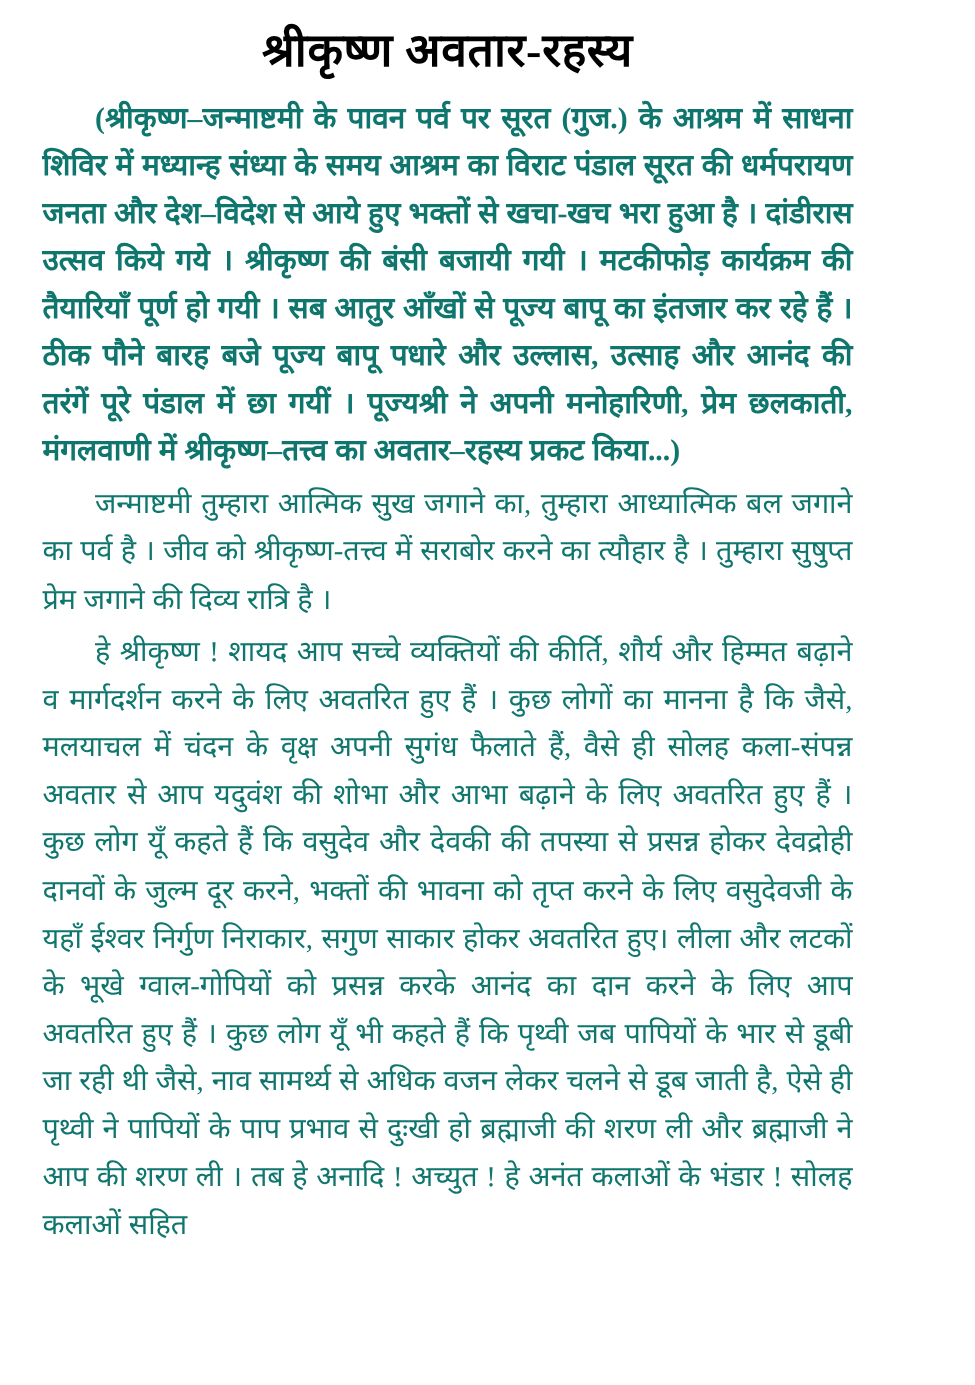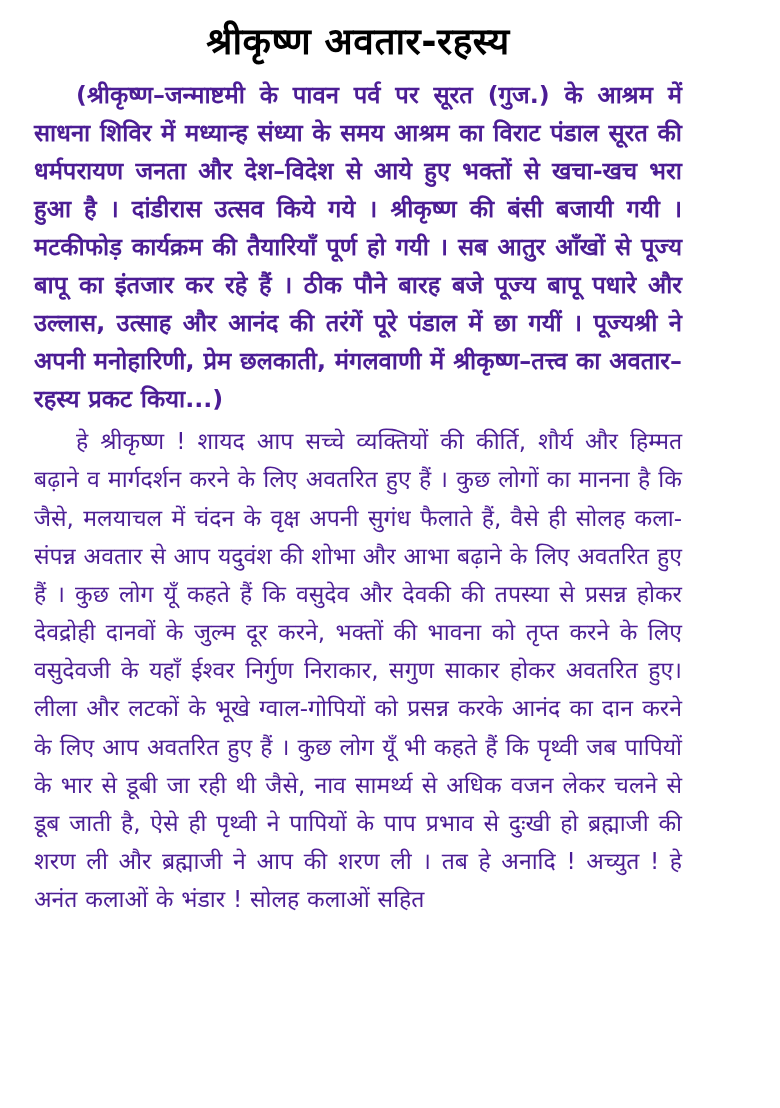--- a/index.html
+++ b/index.html
@@ -13,37 +13,38 @@
     font-family: "DejaVu Sans", sans-serif;
     color: #000000;
     overflow: hidden;
   }
   .page {
     width: 716px;
     height: 1108px;
     box-sizing: border-box;
     padding: 14px 34px 10px 34px;
     position: relative;
+    font-family: Liberation Serif, serif;
   }
   .doc-title {
     text-align: center;
     font-size: 37px;
     font-weight: 700;
     letter-spacing: 0.5px;
     line-height: 1.18;
     margin: 6px 0 12px 0;
     color: #000;
   }
   .para {
     font-size: 23.4px;
     line-height: 1.62;
     text-align: justify;
     text-justify: inter-word;
     margin: 0 0 4px 0;
-    color: #4c1d95;
+    color: #0f766e;
     word-spacing: 0.5px;
   }
   .para.bold {
     font-weight: 700;
     font-size: 23.8px;
     line-height: 1.60;
   }
   .para.indent {
     text-indent: 42px;
   }
@@ -58,16 +59,17 @@
 </style>
 </head>
 <body>
 
 <div class="page">
 
   <h1 class="doc-title">श्रीकृष्ण अवतार-रहस्य</h1>
 
   <p class="para bold indent">(श्रीकृष्ण–जन्माष्टमी के पावन पर्व पर सूरत (गुज.) के आश्रम में साधना शिविर में मध्यान्ह संध्या के समय आश्रम का विराट पंडाल सूरत की धर्मपरायण जनता और देश–विदेश से आये हुए भक्तों से खचा-खच भरा हुआ है । दांडीरास उत्सव किये गये । श्रीकृष्ण की बंसी बजायी गयी । मटकीफोड़ कार्यक्रम की तैयारियाँ पूर्ण हो गयी । सब आतुर आँखों से पूज्य बापू का इंतजार कर रहे हैं । ठीक पौने बारह बजे पूज्य बापू पधारे और उल्लास, उत्साह और आनंद की तरंगें पूरे पंडाल में छा गयीं । पूज्यश्री ने अपनी मनोहारिणी, प्रेम छलकाती, मंगलवाणी में श्रीकृष्ण–तत्त्व का अवतार–रहस्य प्रकट किया...)</p>
 
+  <p class="para normal indent">जन्माष्टमी तुम्हारा आत्मिक सुख जगाने का, तुम्हारा आध्यात्मिक बल जगाने का पर्व है । जीव को श्रीकृष्ण-तत्त्व में सराबोर करने का त्यौहार है । तुम्हारा सुषुप्त प्रेम जगाने की दिव्य रात्रि है ।</p>
 
   <p class="para normal indent last">हे श्रीकृष्ण ! शायद आप सच्चे व्यक्तियों की कीर्ति, शौर्य और हिम्मत बढ़ाने व मार्गदर्शन करने के लिए अवतरित हुए हैं । कुछ लोगों का मानना है कि जैसे, मलयाचल में चंदन के वृक्ष अपनी सुगंध फैलाते हैं, वैसे ही सोलह कला-संपन्न अवतार से आप यदुवंश की शोभा और आभा बढ़ाने के लिए अवतरित हुए हैं । कुछ लोग यूँ कहते हैं कि वसुदेव और देवकी की तपस्या से प्रसन्न होकर देवद्रोही दानवों के जुल्म दूर करने, भक्तों की भावना को तृप्त करने के लिए वसुदेवजी के यहाँ ईश्वर निर्गुण निराकार, सगुण साकार होकर अवतरित हुए। लीला और लटकों के भूखे ग्वाल-गोपियों को प्रसन्न करके आनंद का दान करने के लिए आप अवतरित हुए हैं । कुछ लोग यूँ भी कहते हैं कि पृथ्वी जब पापियों के भार से डूबी जा रही थी जैसे, नाव सामर्थ्य से अधिक वजन लेकर चलने से डूब जाती है, ऐसे ही पृथ्वी ने पापियों के पाप प्रभाव से दुःखी हो ब्रह्माजी की शरण ली और ब्रह्माजी ने आप की शरण ली । तब हे अनादि ! अच्युत ! हे अनंत कलाओं के भंडार ! सोलह कलाओं सहित</p>
 
 </div>
 
 </body></html>

